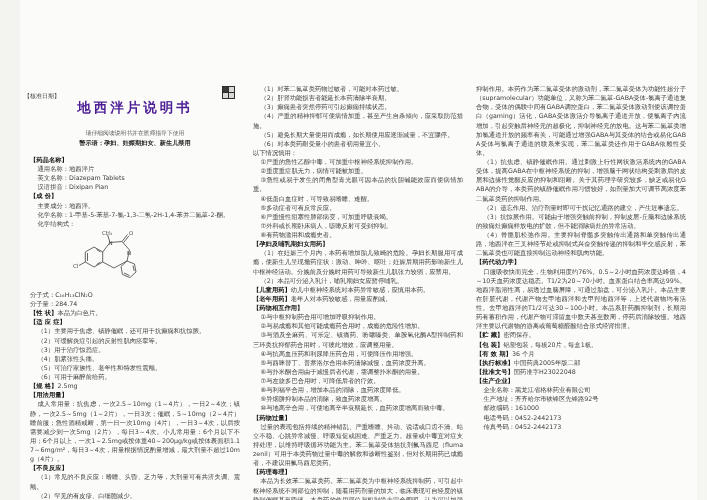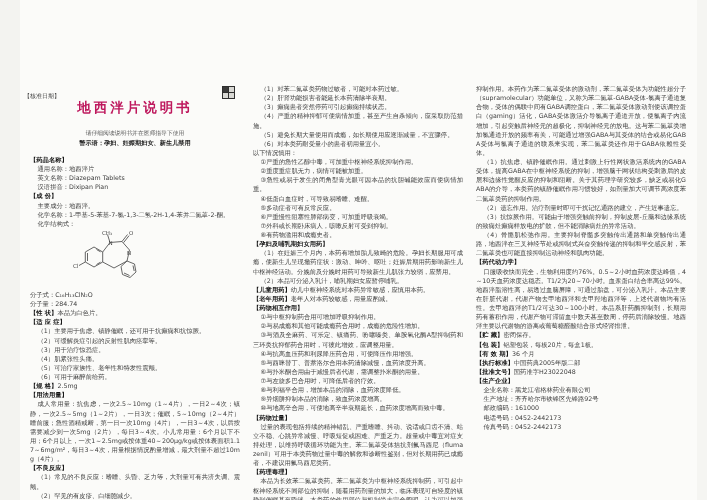--- a/index.html
+++ b/index.html
@@ -25,21 +25,21 @@
     display:flex;gap:13px;
   }
   .col{flex:1;min-width:0;}
   .line{
     font-size:6.3px;line-height:1.45;color:#3d3d3d;text-align:justify;
     word-break:break-all;
   }
   .line .b{font-weight:bold;color:#161616;}
   .in{text-indent:1.2em;}
   .title{
-    text-align:center;font-size:13.5px;font-weight:bold;color:#be185d;
+    text-align:center;font-size:13.5px;font-weight:bold;color:#4c1d95;
     letter-spacing:3px;margin-top:14px;margin-bottom:11px;text-indent:0;
   }
   .sub{text-align:center;font-size:5.8px;color:#5a5a5a;margin-bottom:2px;text-indent:0;}
   .warn{text-align:center;font-size:6.2px;font-weight:bold;color:#222;margin-bottom:7px;text-indent:0;}
   .chem{margin:2px 0 2px 42px;}
   .chem svg{display:block;}
 </style>
 </head>
 <body>
 

